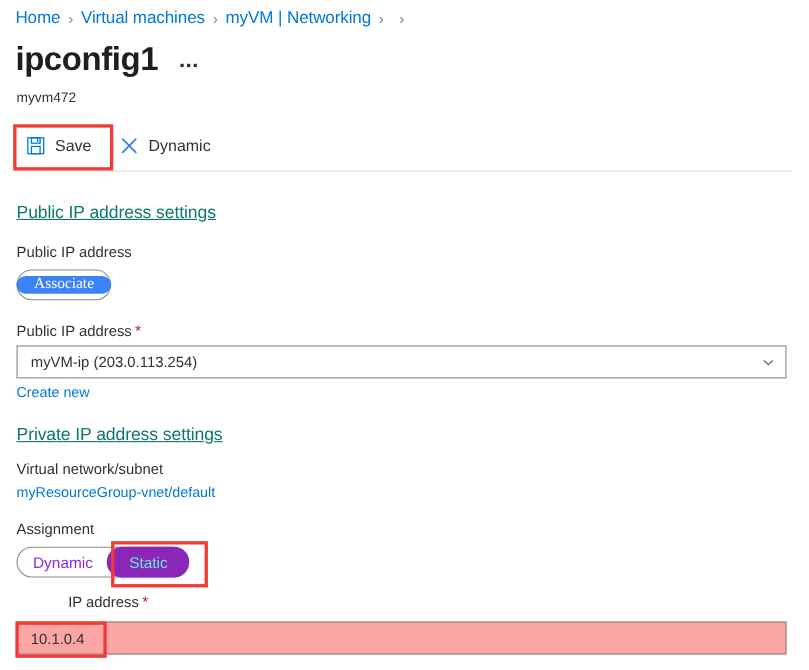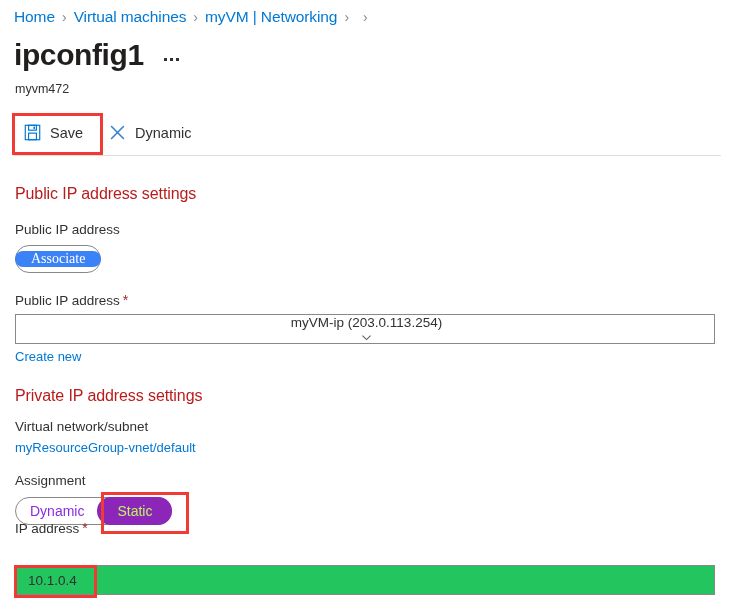--- a/index.html
+++ b/index.html
@@ -123,37 +123,38 @@
   }
   #annot-save  { left: 12px;  top: 113px; width: 91px;  height: 42px; }
   #annot-static{ left: 101px; top: 492px; width: 88px;  height: 42px; }
   #annot-ip    { left: 14px;  top: 565px; width: 83px;  height: 33px; }
 
   
   .section-head {
     position: absolute;
     left: 15px;
     font-size: 16px;
-    color: #b91c1c;
+    color: #0f766e;
     letter-spacing: -0.1px;
+    text-decoration: underline;
   }
   #sec-public  { top: 185px; }
   #sec-private { top: 387px; }
 
   .field-label {
     position: absolute;
     left: 15px;
     font-size: 13.5px;
     color: #323130;
   }
   #lbl-pubip-toggle { top: 222px; }
   #lbl-pubip        { top: 292px; }
   #lbl-vnet         { top: 419px; }
   #lbl-assign       { top: 473px; }
-  #lbl-ipaddr       { top: 520px; }
+  #lbl-ipaddr       { top: 539px; margin-left: 47px; }
 
   .req {
     color: #a4262c;
     font-size: 14px;
     margin-left: 3px;
   }
 
   
   .pill {
     position: absolute;
@@ -190,42 +191,41 @@
     background: #3b82f6;
     color: #ffffff;
     margin: 0 -1px;
     height: 16px;
     padding: 0 16px;
     font-family: Liberation Serif, serif;
   }
   #pill-assign .pill-opt { color: #8a2be2; }
   #pill-assign .pill-opt.sel {
     background: #8b26b8;
-    color: #bef264;
+    color: #5eead4;
     margin: 0 -1px;
     height: 28px;
     padding: 0 20px;
   }
 
   
   .dropdown {
     position: absolute;
     left: 15px;
     top: 314px;
     width: 700px;
     height: 30px;
     box-sizing: border-box;
     border: 1px solid #8a8886;
     background: #fff;
     display: flex;
     align-items: center;
     justify-content: space-between;
     padding: 0 9px 0 12px;
     cursor: pointer;
-    flex-direction: column;
   }
   .dropdown-value {
     font-size: 13.5px;
     color: #323130;
   }
   .chev {
     width: 13px;
     height: 13px;
     display: block;
   }
@@ -242,21 +242,21 @@
 
   
   .textinput {
     position: absolute;
     left: 15px;
     top: 565px;
     width: 700px;
     height: 30px;
     box-sizing: border-box;
     border: 1px solid #8a8886;
-    background: #22c55e;
+    background: #fca5a5;
     font-size: 13.5px;
     color: #323130;
     padding: 0 12px;
     font-family: inherit;
     outline: none;
   }
 </style>
 </head>
 <body>
 

